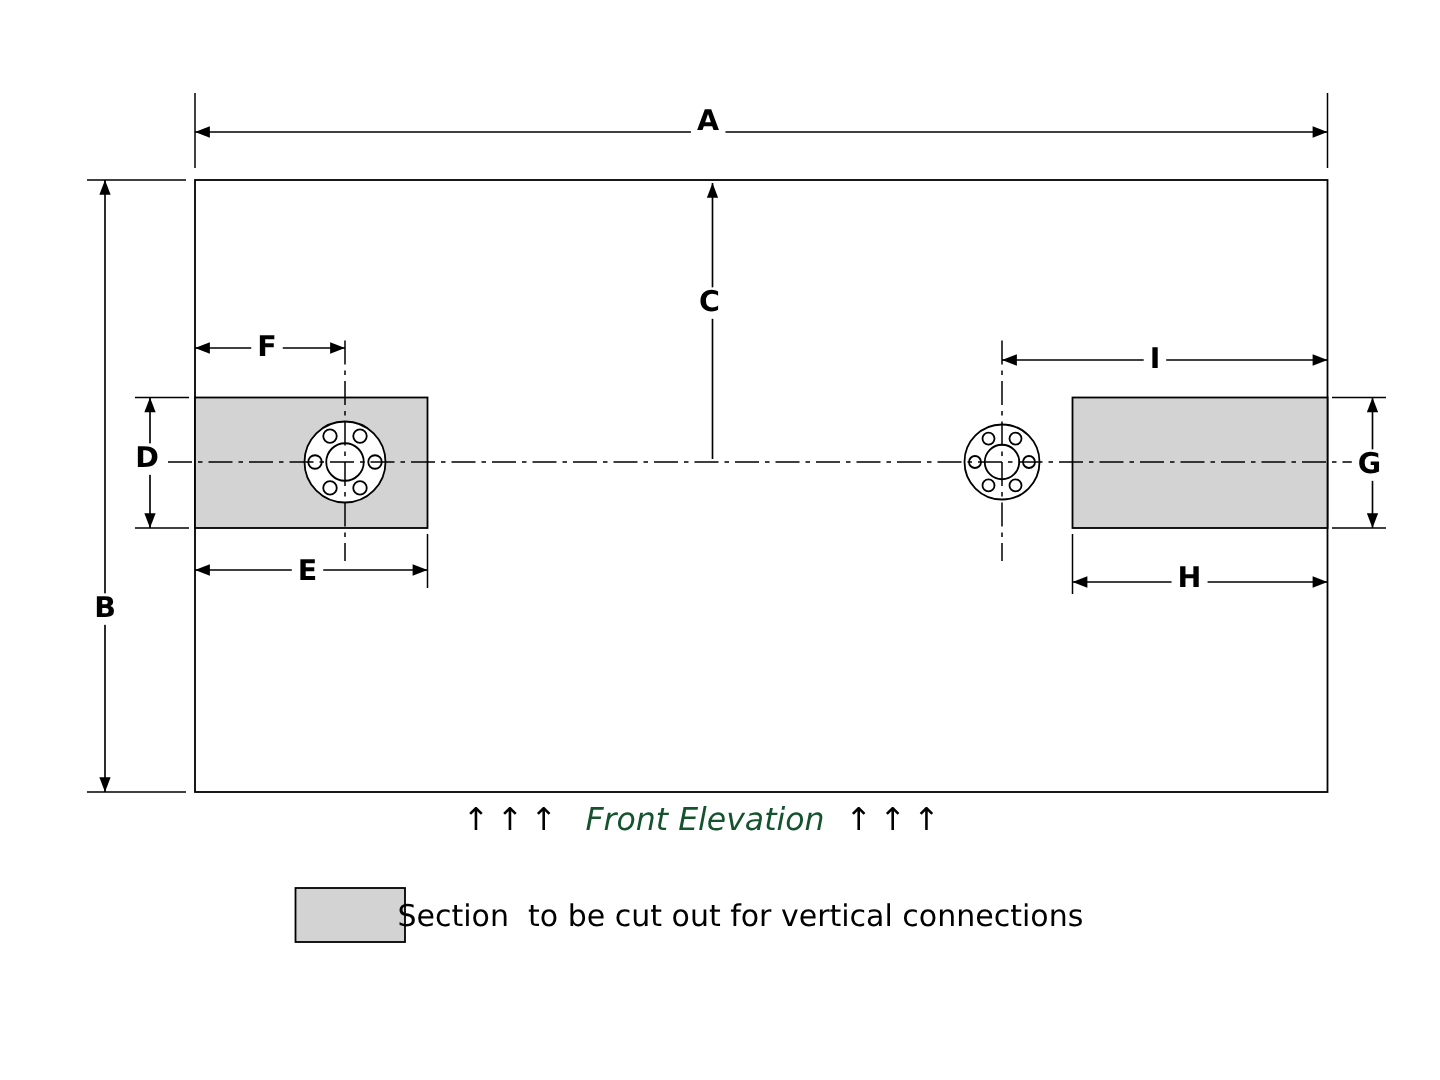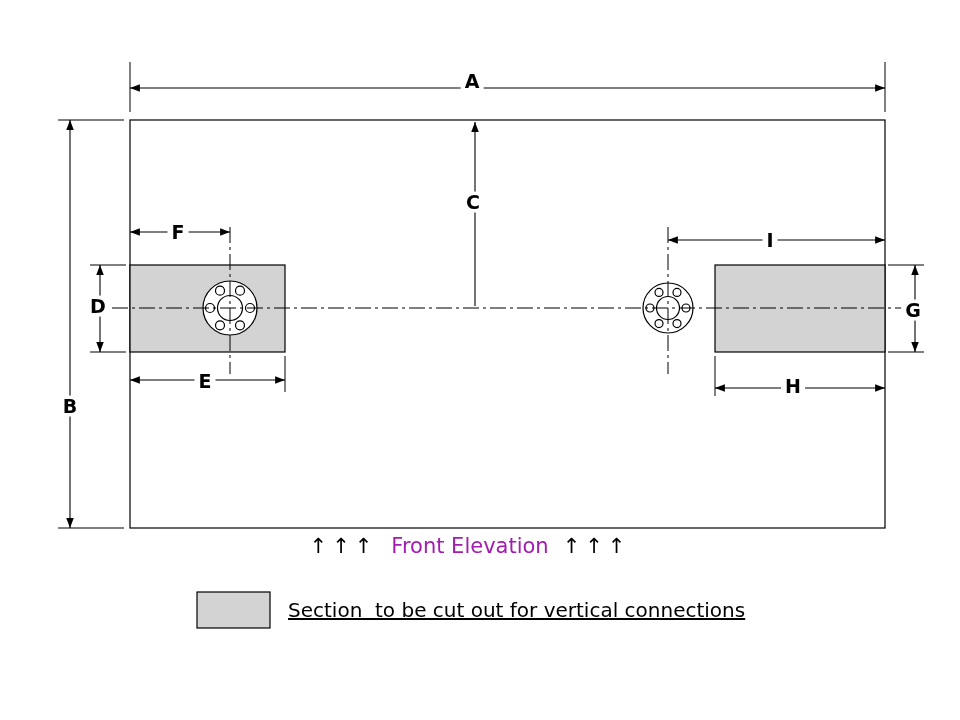--- a/index.html
+++ b/index.html
@@ -43,32 +43,32 @@
     gap: 14px;
     white-space: nowrap;
   }
   .fe-arrows {
     font-size: 21px;
     letter-spacing: 5px;
     color: #000000;
   }
   .fe-title {
     font-size: 21px;
-    color: #a21caf;
+    color: #14532d;
+    font-style: italic;
   }
 
   .legend-text {
     position: absolute;
-    left: 288px;
+    left: 265px;
     top: 610px;
     transform: translateY(-50%);
     font-size: 20px;
     color: #000000;
     white-space: pre-wrap;
-    text-decoration: underline;
   }
 </style>
 </head>
 <body>
 
 <div class="canvas">
 
   <svg width="960" height="720" viewBox="0 0 960 720">
     <defs>
       <marker id="arr" viewBox="0 0 10 10" refX="10" refY="5" markerWidth="13" markerHeight="9" orient="auto-start-reverse">

